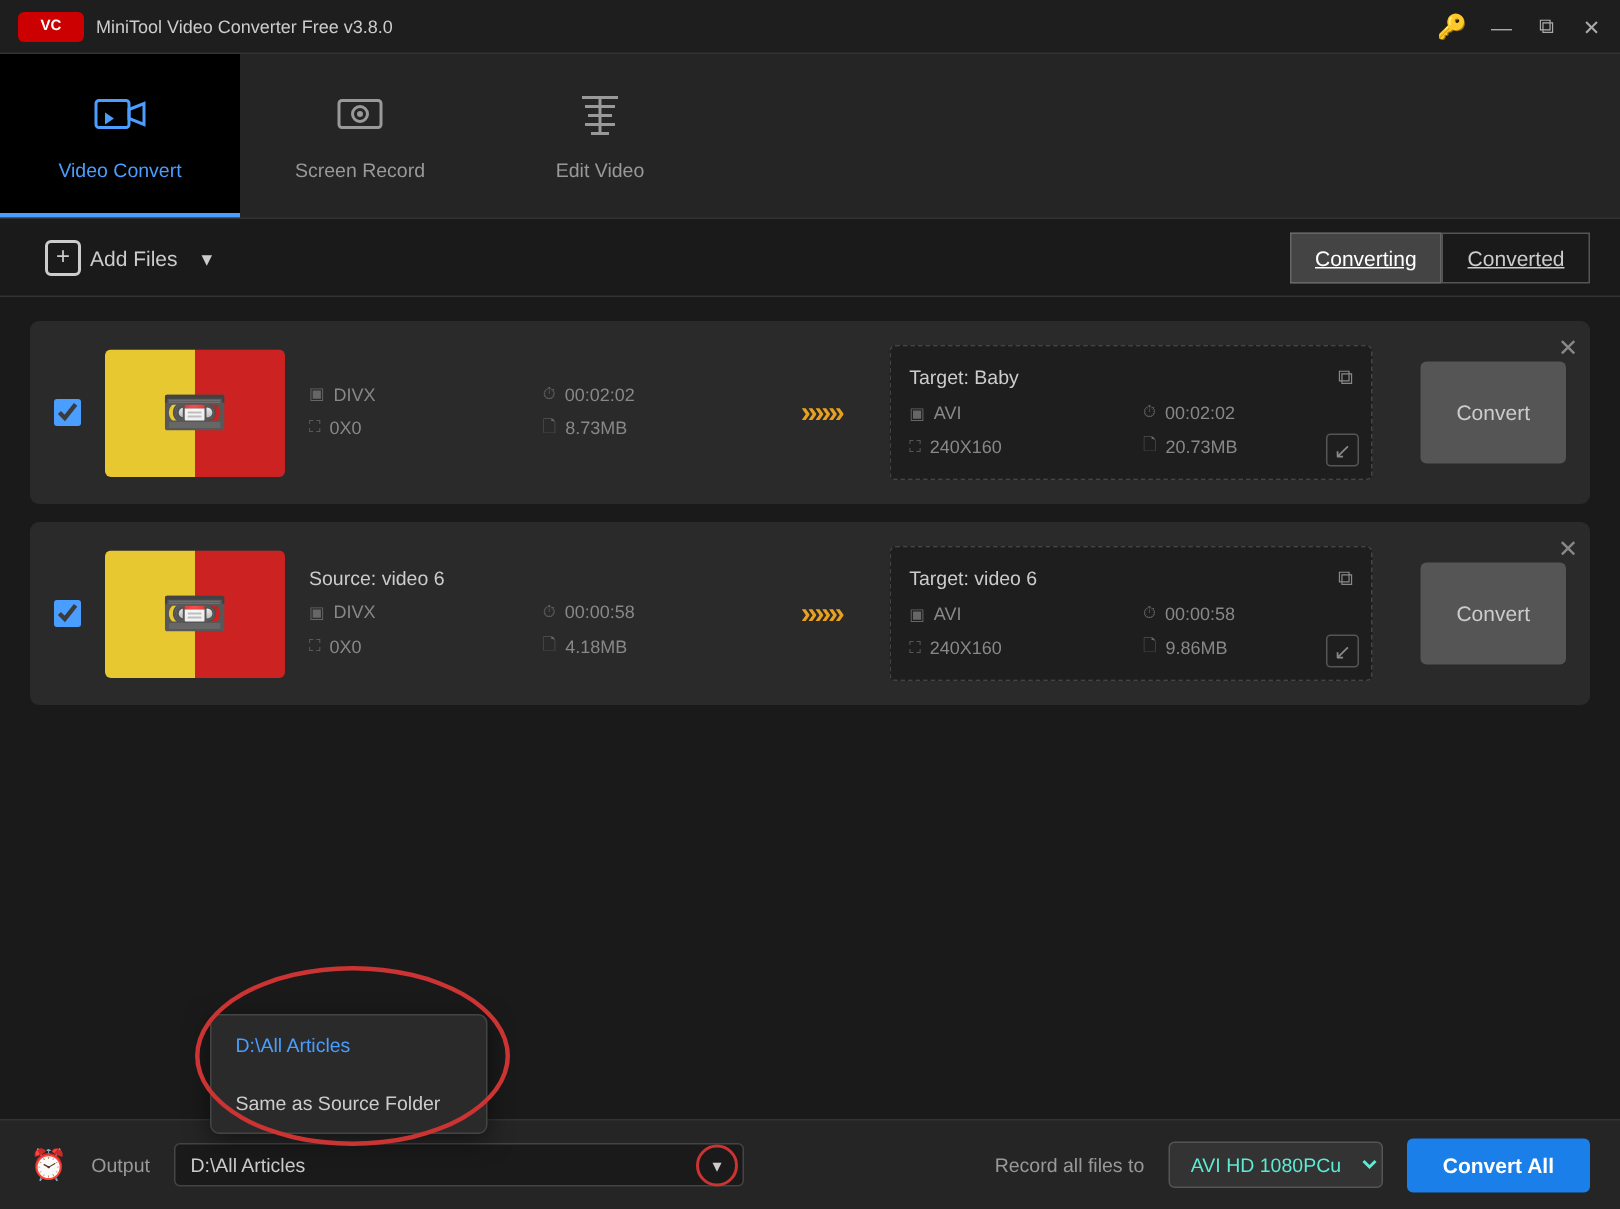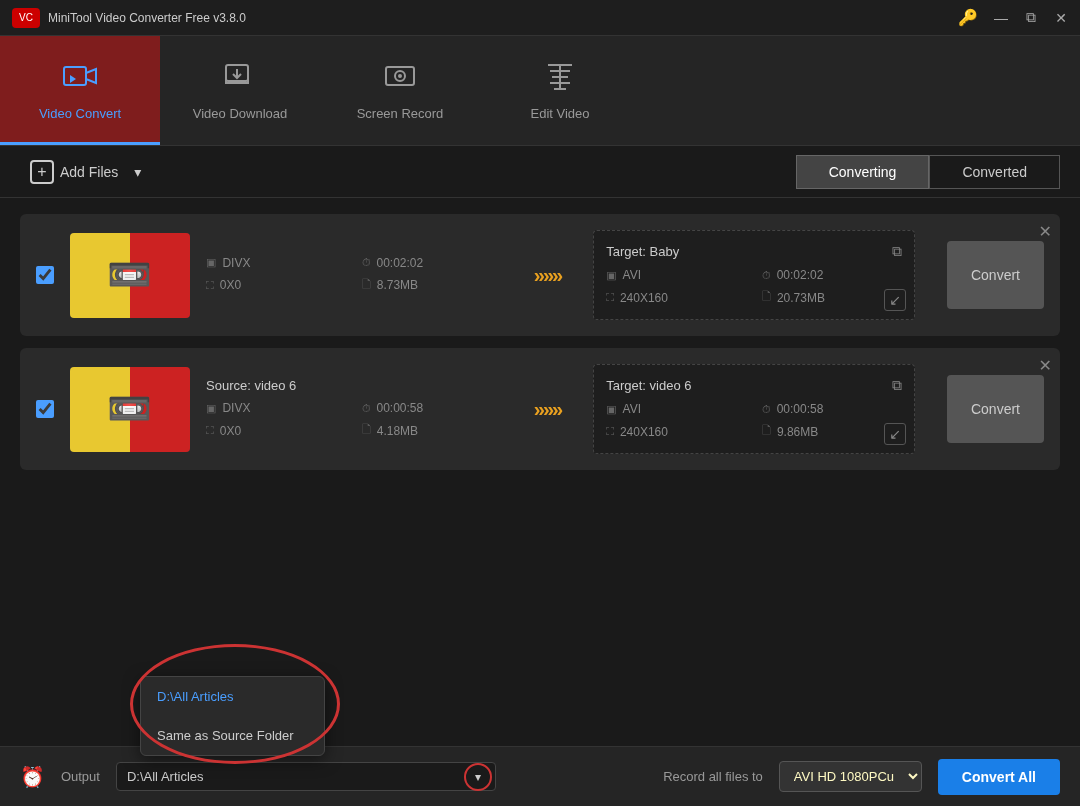--- a/index.html
+++ b/index.html
@@ -22,29 +22,29 @@
       height: 36px;
       padding: 0 12px;
       border-bottom: 1px solid #333;
     }
     .title-bar-left {
       display: flex;
       align-items: center;
       gap: 8px;
     }
     .app-logo {
-      width: 28px;
+      width: 44px;
       height: 20px;
       background: #cc0000;
       border-radius: 4px;
       display: flex;
       align-items: center;
       justify-content: center;
       font-size: 10px;
-      font-weight: normal;
+      font-weight: bold;
       color: white;
     }
     .title-text {
       font-size: 12px;
       color: #ccc;
     }
     .title-bar-right {
       display: flex;
       gap: 16px;
       align-items: center;
@@ -76,21 +76,21 @@
       width: 160px;
       height: 100%;
       cursor: pointer;
       gap: 6px;
       color: #999;
       font-size: 13px;
       position: relative;
     }
     .nav-tab.active {
       color: #4a9eff;
-      background: #7f1d1d;
+      background: #000000;
     }
     .nav-tab.active::after {
       content: '';
       position: absolute;
       bottom: 0;
       left: 0;
       right: 0;
       height: 3px;
       background: #4a9eff;
     }
@@ -136,26 +136,27 @@
       cursor: pointer;
       font-size: 14px;
       padding: 8px 6px;
     }
     .tab-group {
       margin-left: auto;
       display: flex;
       gap: 0;
     }
     .tab-btn {
-      padding: 8px 32px;
+      padding: 8px 16px;
       border: 1px solid #555;
       background: transparent;
       color: #ccc;
       font-size: 14px;
       cursor: pointer;
+      text-decoration: underline;
     }
     .tab-btn.active {
       background: #444;
       color: white;
       border-color: #666;
     }
 
     
     .content {
       background: #1a1a1a;
@@ -391,21 +392,21 @@
       font-size: 12px;
     }
     .convert-all-label {
       margin-left: auto;
       font-size: 13px;
       color: #999;
     }
     .format-select {
       background: #333;
       border: 1px solid #555;
-      color: #fef9c3;
+      color: #5eead4;
       padding: 6px 10px;
       border-radius: 4px;
       font-size: 13px;
       cursor: pointer;
     }
     .convert-all-btn {
       background: #1a7fe8;
       color: white;
       border: none;
       padding: 10px 24px;
@@ -483,30 +484,20 @@
 <div class="nav-bar">
   <div class="nav-tab active">
     <span class="nav-icon">
       <svg width="36" height="32" viewBox="0 0 36 32" fill="none">
         <rect x="2" y="6" width="22" height="18" rx="2" stroke="#4a9eff" stroke-width="2" fill="none"></rect>
         <path d="M24 12 L34 8 L34 22 L24 18 Z" stroke="#4a9eff" stroke-width="2" fill="none"></path>
         <path d="M8 14 L14 18 L8 22 Z" fill="#4a9eff"></path>
       </svg>
     </span>
     <span>Video Convert</span>
-  </div>
-  <div class="nav-tab">
-    <span class="nav-icon">
-      <svg width="36" height="32" viewBox="0 0 36 32" fill="none">
-        <rect x="4" y="4" width="22" height="16" rx="2" stroke="#999" stroke-width="2" fill="none"></rect>
-        <path d="M4 16 L4 22 L26 22 L26 16" stroke="#999" stroke-width="2" fill="none"></path>
-        <path d="M15 8 L15 16 M11 13 L15 17 L19 13" stroke="#999" stroke-width="2"></path>
-      </svg>
-    </span>
-    <span>Video Download</span>
   </div>
   <div class="nav-tab">
     <span class="nav-icon">
       <svg width="36" height="32" viewBox="0 0 36 32" fill="none">
         <rect x="4" y="6" width="28" height="18" rx="2" stroke="#999" stroke-width="2" fill="none"></rect>
         <circle cx="18" cy="15" r="5" stroke="#999" stroke-width="2" fill="none"></circle>
         <circle cx="18" cy="15" r="2" fill="#999"></circle>
       </svg>
     </span>
     <span>Screen Record</span>

